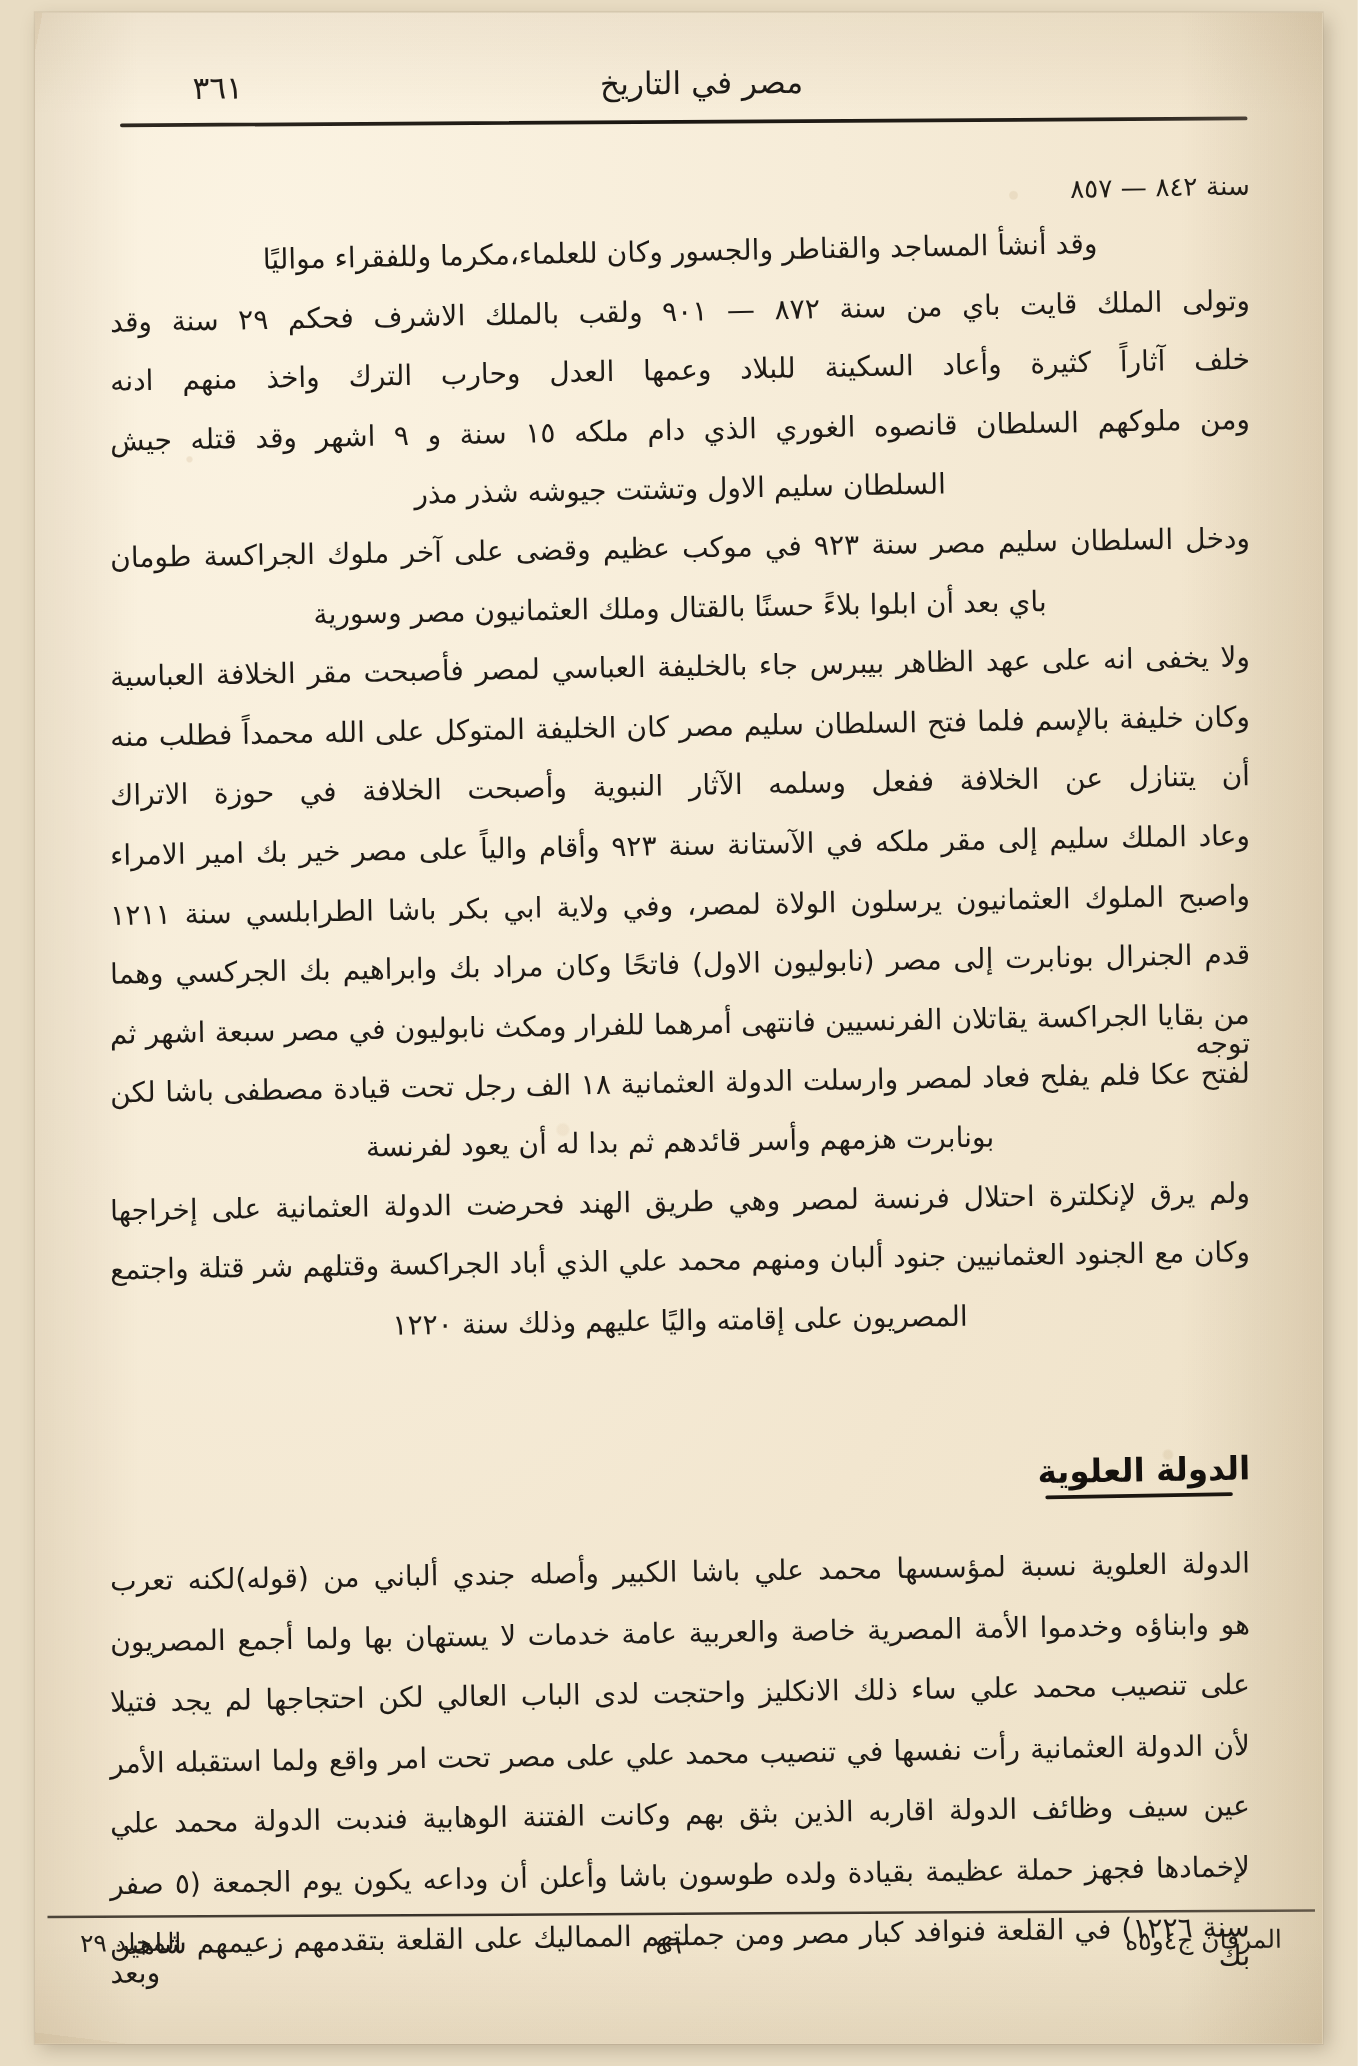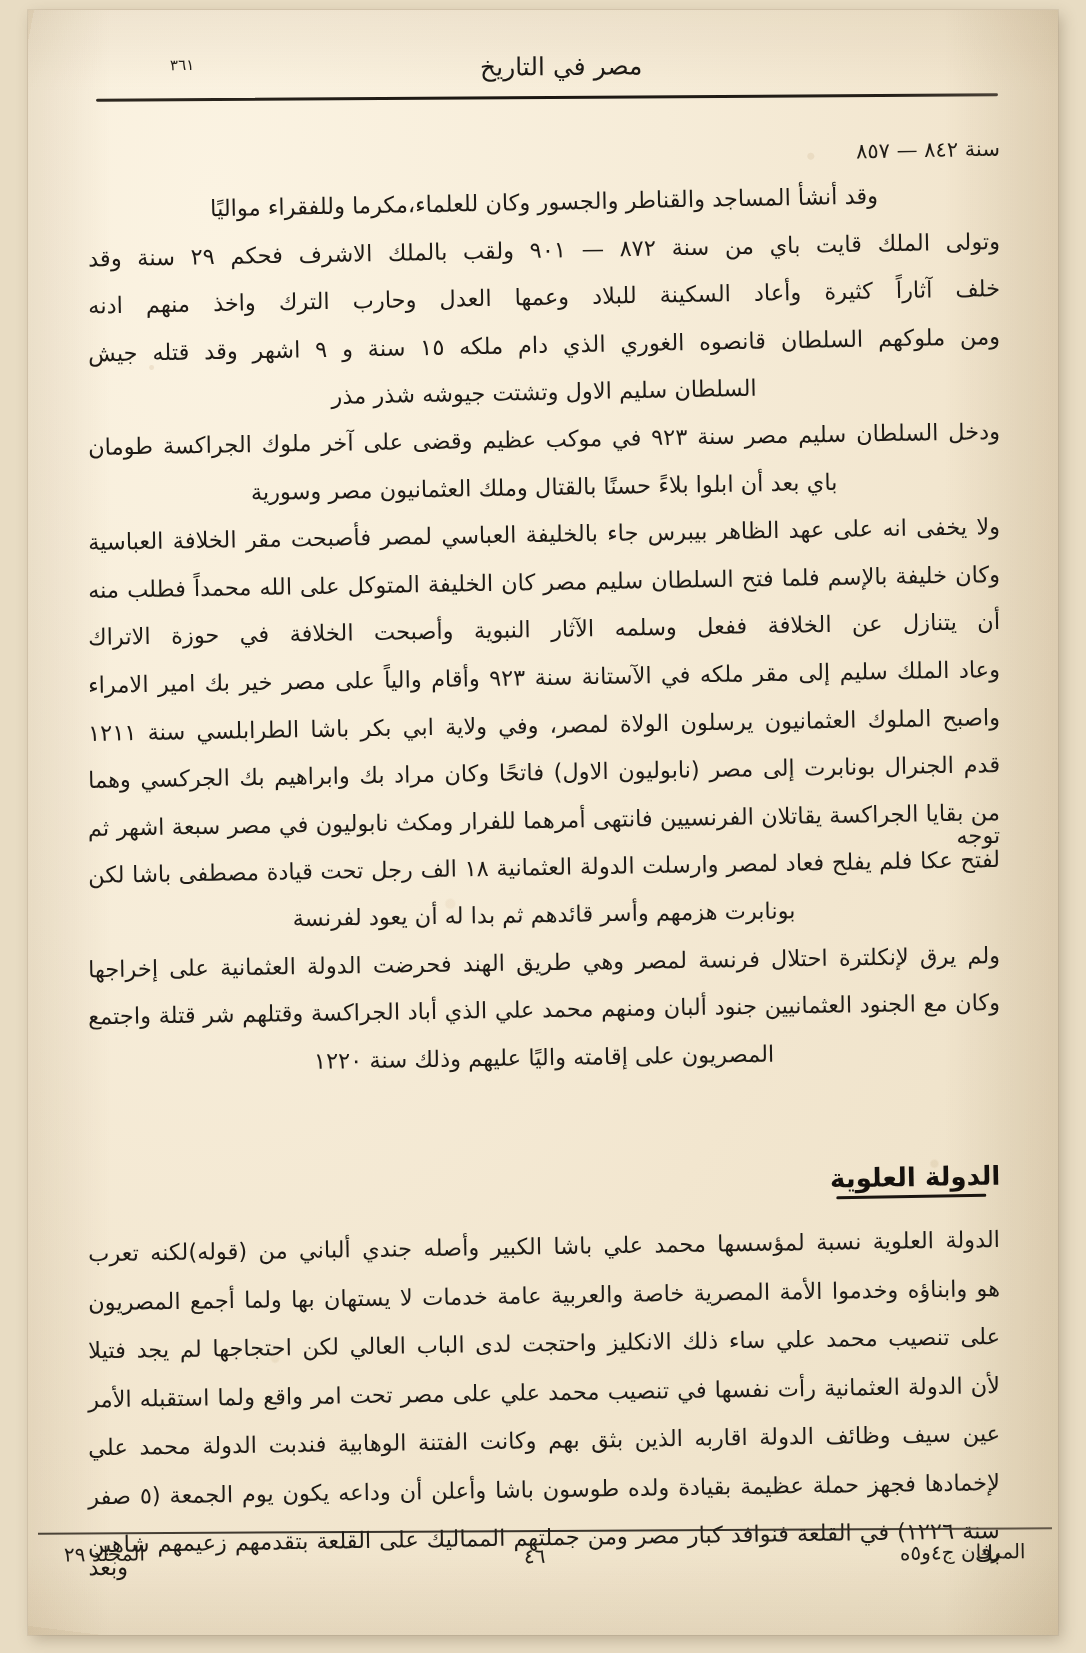--- a/index.html
+++ b/index.html
@@ -51,21 +51,21 @@
   }
   .runhead .title{
     position:absolute;right:360px;top:0;
     font-size:25px;color:#1d1a16;
     letter-spacing:.5px;
     transform:rotate(-.5deg);
     white-space:nowrap;
   }
   .runhead .pageno{
     position:absolute;right:808px;top:4px;
-    font-size:15px;color:#201c17;
+    font-size:25px;color:#201c17;
     letter-spacing:2px;
     transform:rotate(-.8deg);
   }
   .rule{
     position:absolute;left:8px;right:4px;top:44px;height:3px;
     background:linear-gradient(to left,#4a4137,#241f19 12%,#1b1712 55%,#2e2820);
     transform:rotate(-.35deg);
     border-radius:2px;
   }
 
@@ -146,21 +146,21 @@
         <div class="line" style="position: absolute; top: 933.6px; right: 0px; left: 0px; text-align: justify; white-space: normal; text-align-last: justify; transform: rotate(-0.9deg);">ولم يرق لإنكلترة احتلال فرنسة لمصر وهي طريق الهند فحرضت الدولة العثمانية على إخراجها</div>
         <div class="line" style="position: absolute; top: 981.2px; right: 0px; left: 0px; text-align: justify; white-space: normal; text-align-last: justify; transform: rotate(-0.9deg);">وكان مع الجنود العثمانيين جنود ألبان ومنهم محمد علي الذي أباد الجراكسة وقتلهم شر قتلة واجتمع</div>
         <div class="line" style="position: absolute; top: 1028.8px; right: 0px; left: 0px; text-align: center; transform: rotate(-0.9deg);">المصريون على إقامته واليًا عليهم وذلك سنة ١٢٢٠</div>
       </div>
 
     <div class="heading">
       <span>الدولة العلوية</span>
       <span class="ul"></span>
     </div>
 
-    <div class="block" id="section-block" style="top: 0px; height: 1560px;">
+    <div class="block" id="section-block" style="top: 12px; height: 1560px;">
         <div class="line" style="position: absolute; top: 1218px; right: 0px; left: 0px; text-align: justify; white-space: normal; text-align-last: justify; transform: rotate(-0.9deg);">الدولة العلوية نسبة لمؤسسها محمد علي باشا الكبير وأصله جندي ألباني من (قوله)لكنه تعرب</div>
         <div class="line" style="position: absolute; top: 1266.5px; right: 0px; left: 0px; text-align: justify; white-space: normal; text-align-last: justify; transform: rotate(-0.9deg);">هو وابناؤه وخدموا الأمة المصرية خاصة والعربية عامة خدمات لا يستهان بها ولما أجمع المصريون</div>
         <div class="line" style="position: absolute; top: 1315px; right: 0px; left: 0px; text-align: justify; white-space: normal; text-align-last: justify; transform: rotate(-0.9deg);">على تنصيب محمد علي ساء ذلك الانكليز واحتجت لدى الباب العالي لكن احتجاجها لم يجد فتيلا</div>
         <div class="line" style="position: absolute; top: 1363.5px; right: 0px; left: 0px; text-align: justify; white-space: normal; text-align-last: justify; transform: rotate(-0.9deg);">لأن الدولة العثمانية رأت نفسها في تنصيب محمد علي على مصر تحت امر واقع ولما استقبله الأمر</div>
         <div class="line" style="position: absolute; top: 1412px; right: 0px; left: 0px; text-align: justify; white-space: normal; text-align-last: justify; transform: rotate(-0.9deg);">عين سيف وظائف الدولة اقاربه الذين بثق بهم وكانت الفتنة الوهابية فندبت الدولة محمد علي</div>
         <div class="line" style="position: absolute; top: 1460.5px; right: 0px; left: 0px; text-align: justify; white-space: normal; text-align-last: justify; transform: rotate(-0.9deg);">لإخمادها فجهز حملة عظيمة بقيادة ولده طوسون باشا وأعلن أن وداعه يكون يوم الجمعة (٥ صفر</div>
         <div class="line" style="position: absolute; top: 1509px; right: 0px; left: 0px; text-align: justify; white-space: normal; text-align-last: justify; transform: rotate(-0.9deg);">سنة ١٢٢٦) في القلعة فنوافد كبار مصر ومن جملتهم المماليك على القلعة بتقدمهم زعيمهم شاهين بك وبعد</div>
       </div>
 
     <div class="footrule"></div>

